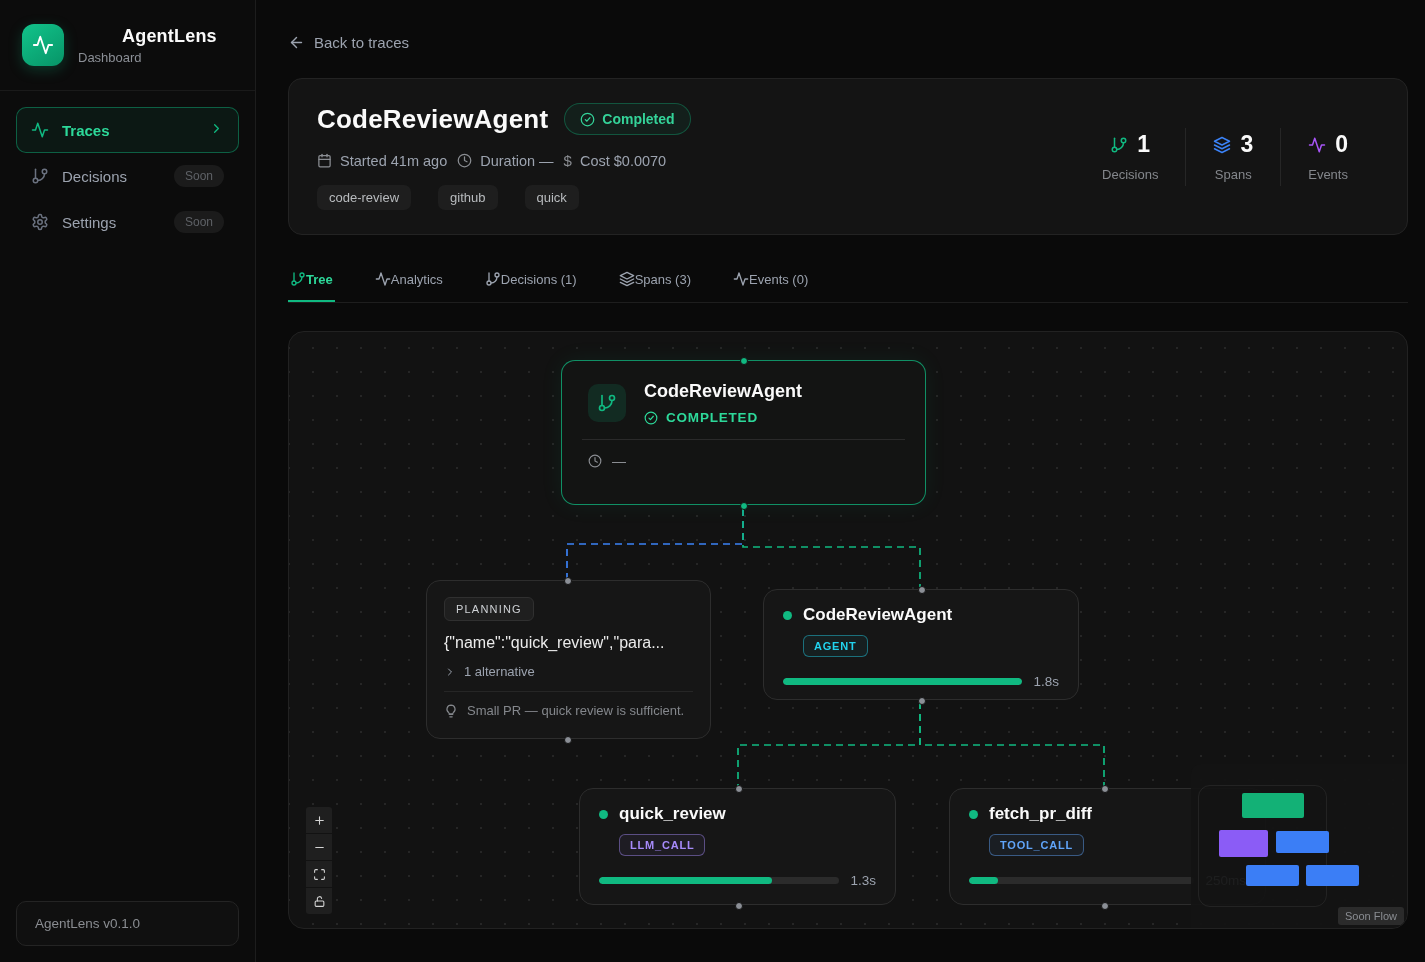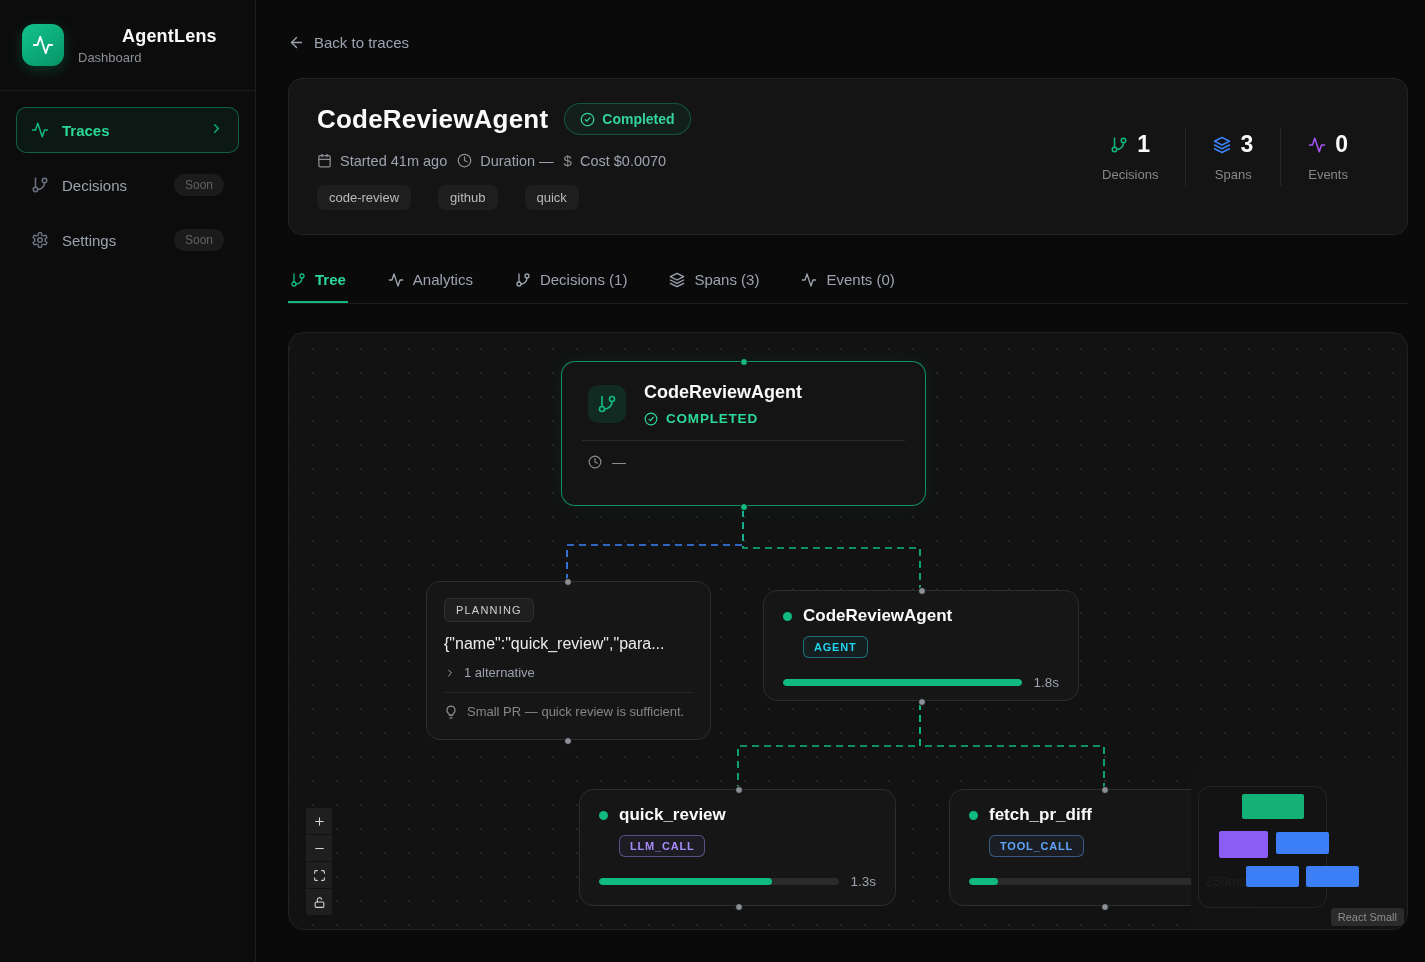--- a/index.html
+++ b/index.html
@@ -11,21 +11,21 @@
   .sidebar { width:256px; height:100%; background:#0c0c0c; border-right:1px solid #1d1d1d;
     display:flex; flex-direction:column; flex-shrink:0; }
   .sb-header { display:flex; align-items:center; gap:14px; padding:24px 22px 24px 22px;
     border-bottom:1px solid #1a1a1a; }
   .logo-box { width:42px; height:42px; border-radius:12px;
     background:linear-gradient(145deg,#12c48b,#079467); display:flex; align-items:center;
     justify-content:center; box-shadow:0 4px 14px rgba(16,185,129,0.25); }
   .logo-box svg { width:22px; height:22px; stroke:#ffffff; }
   .sb-title { font-size:18px; font-weight:bold; color:#fafafa; letter-spacing:0.2px;margin-left:44px; }
   .sb-sub { font-size:13px; color:#8b8f96; margin-top:3px; }
-  .sb-nav { padding:16px 16px 0 16px; display:flex; flex-direction:column; gap:9px; }
+  .sb-nav { padding:16px 16px 0 16px; display:flex; flex-direction:column; gap:0; }
   .nav-item { display:flex; align-items:center; gap:13px; height:46px; padding:0 14px;
     border-radius:10px; font-size:15px; color:#9ca3af; cursor:pointer; border:1px solid transparent; }
   .nav-item svg { width:18px; height:18px; stroke:#6b7280; flex-shrink:0; }
   .nav-item.active { border:1px solid rgba(16,185,129,0.45); background:rgba(16,185,129,0.07);
     color:#2dd99a; font-weight:bold; }
   .nav-item.active svg { stroke:#10b981; }
   .nav-label { flex:1; }
   .nav-chevron svg { width:15px; height:15px; stroke:#10b981; }
   .soon-badge { font-size:12px; color:#5e6166; background:#1b1b1b; border-radius:999px;
     padding:4px 11px; }
@@ -61,21 +61,21 @@
   .stat-top { display:flex; align-items:center; gap:9px; }
   .stat-top svg { width:18px; height:18px; }
   .stat-value { font-size:23px; font-weight:bold; color:#fafafa; }
   .stat-label { font-size:13px; color:#84878c; margin-top:9px; }
   .stat-divider { width:1px; height:58px; background:#262626; }
   .icon-green svg { stroke:#10b981; } .icon-blue svg { stroke:#3b82f6; }
   .icon-purple svg { stroke:#a855f7; }
 
   
   .tabs { display:flex; gap:38px; margin-top:26px; border-bottom:1px solid #1e1e1e; }
-  .tab { display:flex; align-items:flex-end; gap:9px; font-size:15px; color:#9ca3af;
+  .tab { display:flex; align-items:flex-end; font-size:13px; color:#9ca3af;
     padding:10px 2px 13px 2px; cursor:pointer; border-bottom:2px solid transparent; }
   .tab svg { width:16px; height:16px; stroke:#9ca3af; }
   .tab.active { color:#2dd99a; font-weight:bold; border-bottom:2px solid #10b981; }
   .tab.active svg { stroke:#10b981; }
 
   
   .canvas { position:relative; margin-top:28px; height:598px; background:#121212;
     border:1px solid #222222; border-radius:16px; overflow:hidden;
     background-image:radial-gradient(#262626 1px, transparent 1.4px);
     background-size:24px 24px; background-position:12px 4px; }
@@ -202,20 +202,21 @@
       <div class="nav-item">
         <svg class="ic" viewBox="0 0 24 24">
             <path d="M12.22 2h-.44a2 2 0 0 0-2 2v.18a2 2 0 0 1-1 1.73l-.43.25a2 2 0 0 1-2 0l-.15-.08a2 2 0 0 0-2.73.73l-.22.38a2 2 0 0 0 .73 2.73l.15.1a2 2 0 0 1 1 1.72v.51a2 2 0 0 1-1 1.74l-.15.09a2 2 0 0 0-.73 2.73l.22.38a2 2 0 0 0 2.73.73l.15-.08a2 2 0 0 1 2 0l.43.25a2 2 0 0 1 1 1.73V20a2 2 0 0 0 2 2h.44a2 2 0 0 0 2-2v-.18a2 2 0 0 1 1-1.73l.43-.25a2 2 0 0 1 2 0l.15.08a2 2 0 0 0 2.73-.73l.22-.39a2 2 0 0 0-.73-2.73l-.15-.08a2 2 0 0 1-1-1.74v-.5a2 2 0 0 1 1-1.74l.15-.09a2 2 0 0 0 .73-2.73l-.22-.38a2 2 0 0 0-2.73-.73l-.15.08a2 2 0 0 1-2 0l-.43-.25a2 2 0 0 1-1-1.73V4a2 2 0 0 0-2-2z"></path>
             <circle cx="12" cy="12" r="3"></circle>
           </svg>
         <span class="nav-label">Settings</span>
         <span class="soon-badge">Soon</span>
       </div>
     </nav>
     <div class="sb-spacer"></div>
+    <div class="sb-footer">AgentLens v0.1.0</div>
   </aside>
 
   <main class="main">
 
     <div class="back-row">
       <svg class="ic" viewBox="0 0 24 24">
           <line x1="19" y1="12" x2="5" y2="12"></line>
           <polyline points="12 19 5 12 12 5"></polyline>
         </svg>
       <span>Back to traces</span>
@@ -491,17 +492,17 @@
 
       <div class="minimap">
         <div class="mm-mask"></div>
         <div class="mm-rect mm-green"></div>
         <div class="mm-rect mm-purple"></div>
         <div class="mm-rect mm-blue1"></div>
         <div class="mm-rect mm-blue2"></div>
         <div class="mm-rect mm-blue3"></div>
       </div>
 
-      <div class="rf-attribution">React Small</div>
+      <div class="rf-attribution">Soon Flow</div>
     </div>
 
   </main>
 </div>
 
 </body></html>

